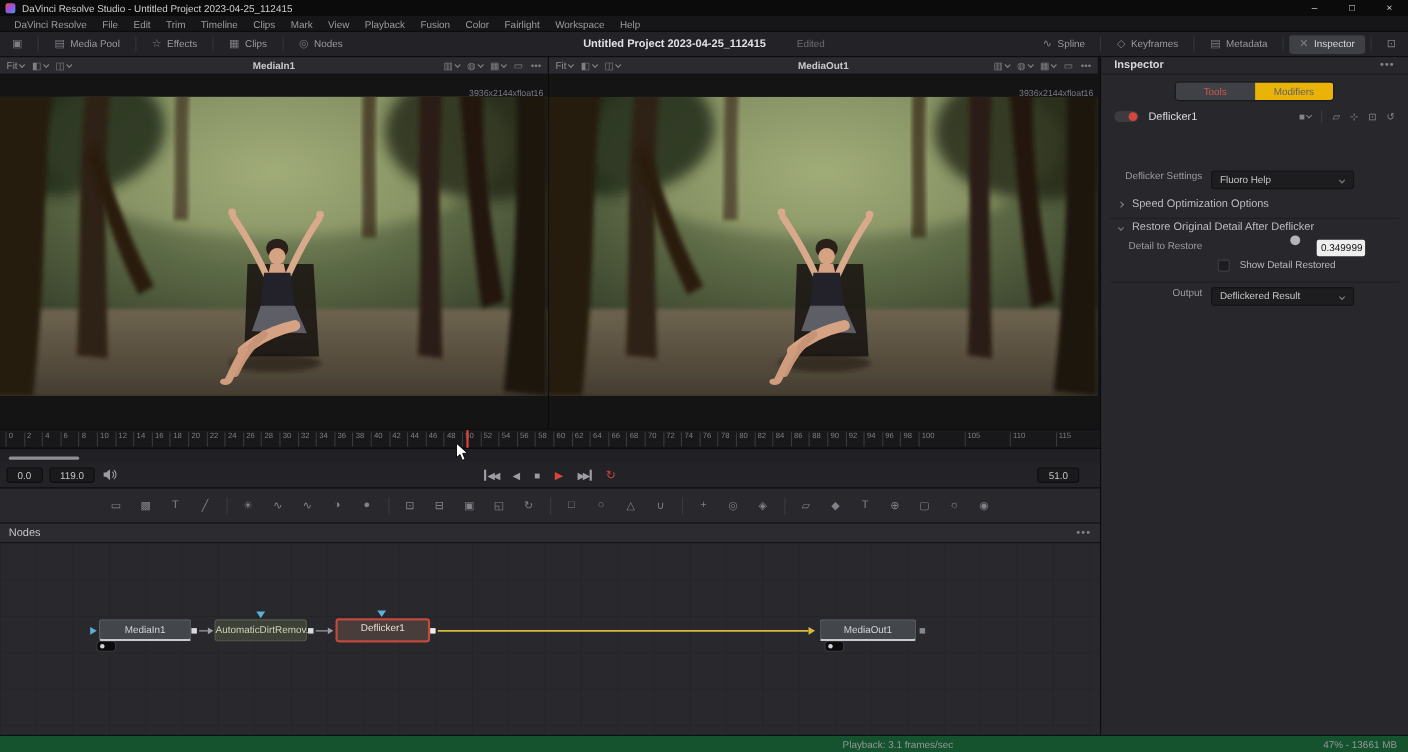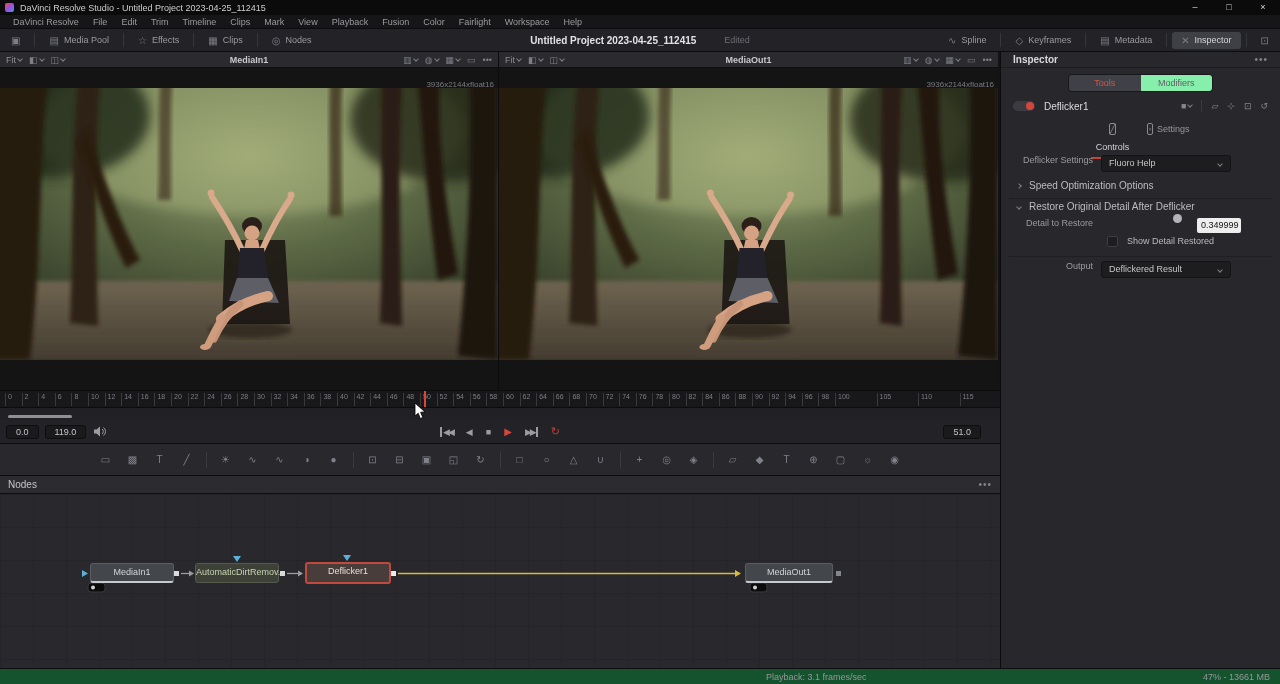--- a/index.html
+++ b/index.html
@@ -50,21 +50,21 @@
   .scene { position:absolute; top:20px; left:0; width:100%; height:272px; display:block; }
   .vicon { font-size:9px; color:#7e7f85; }
 
   
   .insp-head { height:16px; display:flex; align-items:center; padding:0 12px; border-bottom:1px solid #1c1c1f; }
   .insp-title { font-size:10px; font-weight:bold; color:#d8d8dc; }
   .insp-dots { margin-left:auto; color:#85858b; font-size:10px; letter-spacing:1px; }
   .insp-tabs { position:absolute; top:22px; left:67px; width:145px; height:18px; display:flex; border:1px solid #18181b; border-radius:4px; overflow:hidden; }
   .insp-tab { flex:1; font-size:9px; text-align:center; line-height:17px; }
   .insp-tab.tools { background:#404147; color:#cc5a4a; }
-  .insp-tab.modifiers { background:#86efac; color:#606066; }
+  .insp-tab.modifiers { background:#eab308; color:#606066; }
   .node-row { position:absolute; top:45px; left:0; right:0; height:18px; display:flex; align-items:center; padding:0 12px; }
   .toggle { width:22px; height:10px; background:#3b3b41; border-radius:5px; position:relative; margin-right:9px; }
   .toggle .knob { position:absolute; right:1px; top:1px; width:8px; height:8px; border-radius:50%; background:#d2463c; }
   .node-row .nname { font-size:10px; color:#dcdce0; }
   .node-row .nicons { margin-left:auto; display:flex; align-items:center; gap:9px; font-size:9px; color:#85858b; }
   .nr-sep { width:1px; height:12px; background:#3a3a40; }
   .subtabs { position:absolute; top:66px; left:0; right:0; height:36px; display:flex; justify-content:center; gap:12px; }
   .subtab { width:44px; text-align:center; }
   .subtab .sicon { width:20px; height:15px; margin:0 auto; border:1px solid #8a8a90; border-radius:2px; font-size:9px; color:#8a8a90; line-height:13px; }
   .subtab .slabel { font-size:9px; margin-top:3px; color:#96969c; }
@@ -482,31 +482,20 @@
         <span class="nname">Deflicker1</span>
         <span class="nicons">
           <span>■<span class="chev"></span></span>
           <span class="nr-sep"></span>
           <span>▱</span>
           <span>⊹</span>
           <span>⊡</span>
           <span>↺</span>
         </span>
       </div>
-      <div class="subtabs">
-        <span class="subtab active">
-          <span class="sicon">╱</span>
-          <span class="slabel">Controls</span>
-          <span class="underline" style="display:block;"></span>
-        </span>
-        <span class="subtab">
-          <span class="sicon">◦</span>
-          <span class="slabel">Settings</span>
-        </span>
-      </div>
       <div class="irow" style="top:103px;">
         <span class="ilabel">Deflicker Settings</span>
         <span class="idrop">
           <span>Fluoro Help</span><span class="chev"></span>
         </span>
       </div>
       <div class="irow" style="top:128px;">
         <span class="isec">
           <span class="chev chev-r"></span>
           <span>Speed Optimization Options</span>

